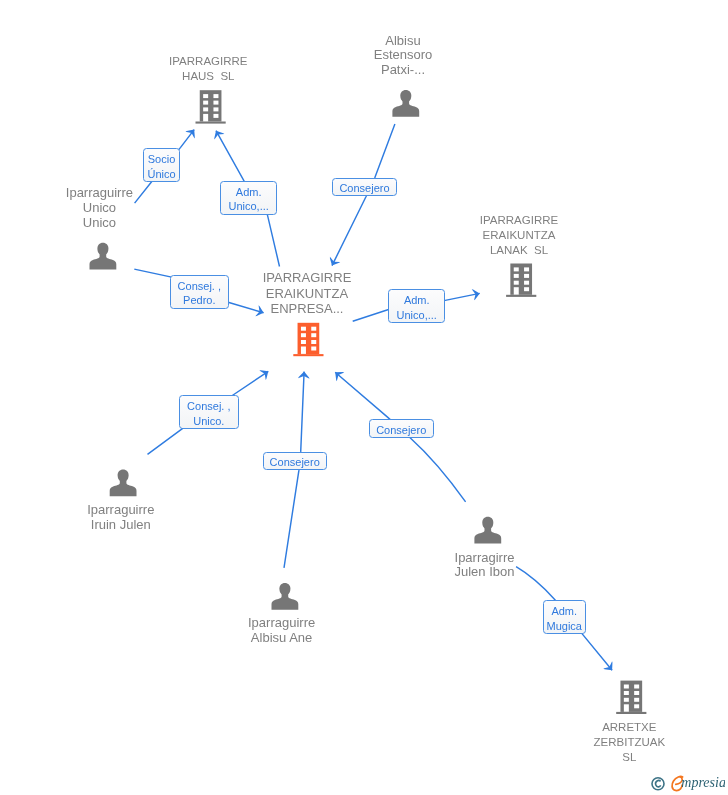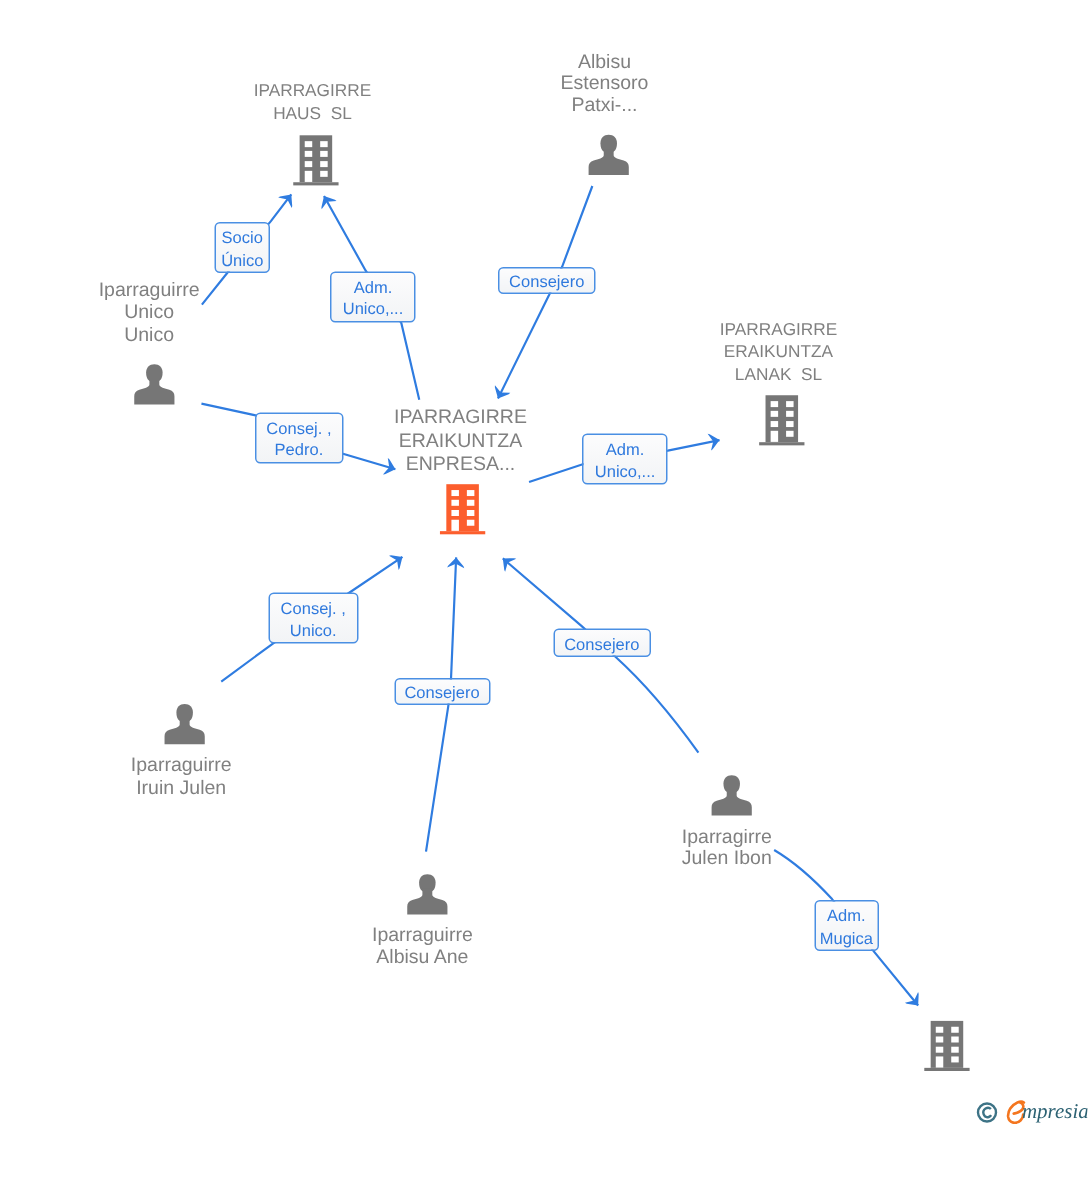--- a/index.html
+++ b/index.html
@@ -198,30 +198,31 @@
       </g>
     </svg>
 <div class="node-label" style="left: 208.3px; top: 53.5px;"><div>IPARRAGIRRE</div><div>HAUS  SL</div></div>
     <div class="node-label person" style="left: 403px; top: 33.5px;"><div>Albisu</div><div>Estensoro</div><div>Patxi-...</div></div>
     <div class="node-label" style="left: 519px; top: 212.5px;"><div>IPARRAGIRRE</div><div>ERAIKUNTZA</div><div>LANAK  SL</div></div>
     <div class="node-label person" style="left: 99.4px; top: 186.2px;"><div>Iparraguirre</div><div>Unico</div><div>Unico</div></div>
     <div class="node-label active" style="left: 307px; top: 270.4px;"><div>IPARRAGIRRE</div><div>ERAIKUNTZA</div><div>ENPRESA...</div></div>
     <div class="node-label person" style="left: 120.8px; top: 502.9px;"><div>Iparraguirre</div><div>Iruin Julen</div></div>
     <div class="node-label person" style="left: 281.6px; top: 615.9px;"><div>Iparraguirre</div><div>Albisu Ane</div></div>
     <div class="node-label person" style="left: 484.5px; top: 550.6px;"><div>Iparragirre</div><div>Julen Ibon</div></div>
+    <div class="node-label" style="left: 629.3px; top: 720.2px;"><div>ARRETXE</div><div>ZERBITZUAK</div><div>SL</div></div>
     <div class="elabel" style="left: 143px; top: 148.2px; width: 37px; height: 33.9px;"><div>Socio</div><div>Único</div></div>
     <div class="elabel" style="left: 220.4px; top: 180.5px; width: 56.6px; height: 34px;"><div>Adm.</div><div>Unico,...</div></div>
     <div class="elabel" style="left: 332.4px; top: 177.8px; width: 64.2px; height: 18.4px;"><div>Consejero</div></div>
     <div class="elabel" style="left: 169.9px; top: 274.6px; width: 58.8px; height: 34.1px;"><div>Consej. ,</div><div>Pedro.</div></div>
     <div class="elabel" style="left: 388.2px; top: 289.3px; width: 57.1px; height: 33.8px;"><div>Adm.</div><div>Unico,...</div></div>
     <div class="elabel" style="left: 179px; top: 395.3px; width: 59.6px; height: 33.5px;"><div>Consej. ,</div><div>Unico.</div></div>
     <div class="elabel" style="left: 368.8px; top: 419.1px; width: 64.8px; height: 18.6px;"><div>Consejero</div></div>
     <div class="elabel" style="left: 262.6px; top: 451.7px; width: 64.2px; height: 18.4px;"><div>Consejero</div></div>
     <div class="elabel" style="left: 542.6px; top: 600.1px; width: 43.3px; height: 33.9px;"><div>Adm.</div><div>Mugica</div></div>
-    <div class="brand" style="left: 645px; top: 728px; width: 80px; height: 25px;"><svg width="80" height="25" viewBox="0 0 80 25">
+    <div class="brand" style="left: 645px; top: 770px; width: 80px; height: 25px;"><svg width="80" height="25" viewBox="0 0 80 25">
         <g transform="translate(13.0,13.7)">
           <circle cx="0" cy="0" r="6.0" fill="none" stroke="#3d7386" stroke-width="1.6"></circle>
           <path d="M2.6 -2.35 C1.75 -3.25 0.25 -3.45 -0.95 -2.7 C-2.25 -1.9 -2.75 -0.2 -2.2 1.25 C-1.65 2.65 -0.2 3.35 1.15 2.95 C1.95 2.7 2.4 2.3 2.75 1.7" fill="none" stroke="#3d7386" stroke-width="1.6" stroke-linecap="butt"></path>
         </g>
         <g stroke="#f4761f" fill="none" stroke-width="1.75" stroke-linecap="round" stroke-linejoin="round">
           <path d="M37.6 7.0 C36.6 6.3 34.9 6.3 33.3 7.0 C31.3 7.9 29.6 9.3 28.5 11.0 C27.3 12.8 26.9 14.8 27.1 16.6 C27.4 18.6 28.6 20.0 30.5 20.4 C32.3 20.8 34.2 20.1 35.5 18.8 C36.6 17.7 37.1 16.3 37.1 15.0"></path>
           <path d="M30.8 14.4 C32.5 14.1 34.2 13.5 35.5 12.6 C36.7 11.8 37.4 10.6 37.2 9.4 C37.0 8.2 36.2 7.3 35.2 7.0"></path>
         </g>
         <text x="36.3" y="17.4" font-family="Liberation Serif,serif" font-style="italic" font-size="14" fill="#2d6273">mpresia</text>
       </svg></div>

